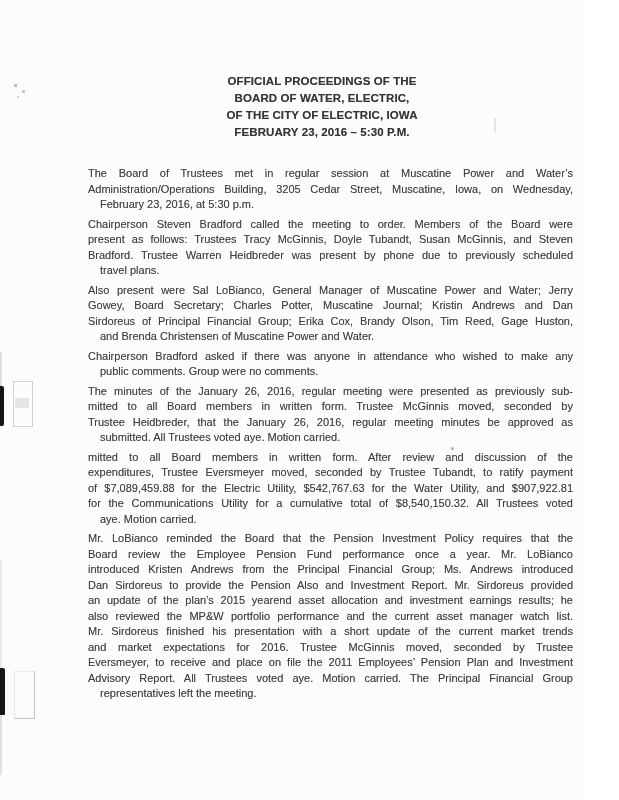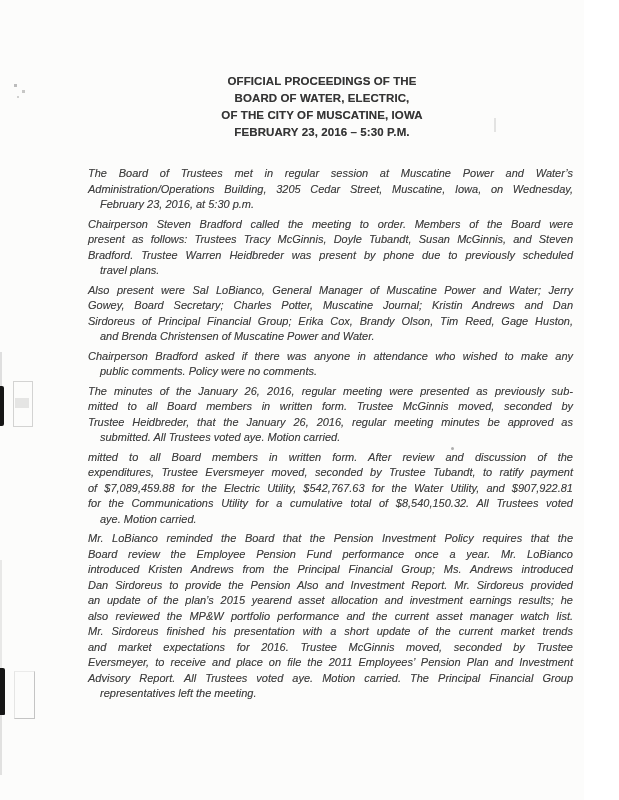--- a/index.html
+++ b/index.html
@@ -37,21 +37,20 @@
     font-size: 11px;
     line-height: 15.5px;
     color: #3f3f3f;
     text-shadow: 0 0 0.6px rgba(80,80,80,0.5);
   }
   .para { margin: 0 0 4px 0; }
   .line {
     text-align: justify;
     text-align-last: justify;
     white-space: normal;
-    font-style: italic;
   }
   .line.last { text-align-last: left; margin-left: 12px; }
 
   
   .artifact { position: absolute; pointer-events: none; }
   .edge-streak-a { left: 0; top: 352px; width: 2px; height: 34px; background: rgba(125,125,125,0.22); }
   .edge-bar-1   { left: 0; top: 386px; width: 4px; height: 40px; background: #161616; border-radius: 0 2px 2px 0; }
   .edge-streak-b { left: 0; top: 560px; width: 2px; height: 108px; background: rgba(130,130,130,0.16); }
   .edge-bar-2   { left: 0; top: 668px; width: 5px; height: 47px; background: #161616; border-radius: 0 2px 1px 0; }
   .edge-streak-c { left: 0; top: 715px; width: 2px; height: 60px; background: rgba(120,120,120,0.2); }
@@ -73,21 +72,21 @@
   .right-mark { left: 494px; top: 118px; width: 2px; height: 14px; background: rgba(150,150,150,0.25); }
 </style>
 </head>
 <body>
 
 <div class="page">
 
   <div class="doc-header">
     <div class="hline">OFFICIAL PROCEEDINGS OF THE</div>
     <div class="hline">BOARD OF WATER, ELECTRIC,</div>
-    <div class="hline">OF THE CITY OF MUSCATINE, IOWA</div>
+    <div class="hline">OF THE CITY OF ELECTRIC, IOWA</div>
     <div class="hline">FEBRUARY 23, 2016 – 5:30 P.M.</div>
   </div>
 
   <div class="doc-body" id="doc-body">
       <div class="para">
         <div class="line">The Board of Trustees met in regular session at Muscatine Power and Water’s</div>
         <div class="line">Administration/Operations Building, 3205 Cedar Street, Muscatine, Iowa, on Wednesday,</div>
         <div class="line last">February 23, 2016, at 5:30 p.m.</div>
       </div>
       <div class="para">
@@ -97,21 +96,21 @@
         <div class="line last">travel plans.</div>
       </div>
       <div class="para">
         <div class="line">Also present were Sal LoBianco, General Manager of Muscatine Power and Water; Jerry</div>
         <div class="line">Gowey, Board Secretary; Charles Potter, Muscatine Journal; Kristin Andrews and Dan</div>
         <div class="line">Sirdoreus of Principal Financial Group; Erika Cox, Brandy Olson, Tim Reed, Gage Huston,</div>
         <div class="line last">and Brenda Christensen of Muscatine Power and Water.</div>
       </div>
       <div class="para">
         <div class="line">Chairperson Bradford asked if there was anyone in attendance who wished to make any</div>
-        <div class="line last">public comments. Policy were no comments.</div>
+        <div class="line last">public comments. Group were no comments.</div>
       </div>
       <div class="para">
         <div class="line">The minutes of the January 26, 2016, regular meeting were presented as previously sub-</div>
         <div class="line">mitted to all Board members in written form. Trustee McGinnis moved, seconded by</div>
         <div class="line">Trustee Heidbreder, that the January 26, 2016, regular meeting minutes be approved as</div>
         <div class="line last">submitted. All Trustees voted aye. Motion carried.</div>
       </div>
       <div class="para">
         <div class="line">mitted to all Board members in written form. After review and discussion of the</div>
         <div class="line">expenditures, Trustee Eversmeyer moved, seconded by Trustee Tubandt, to ratify payment</div>

